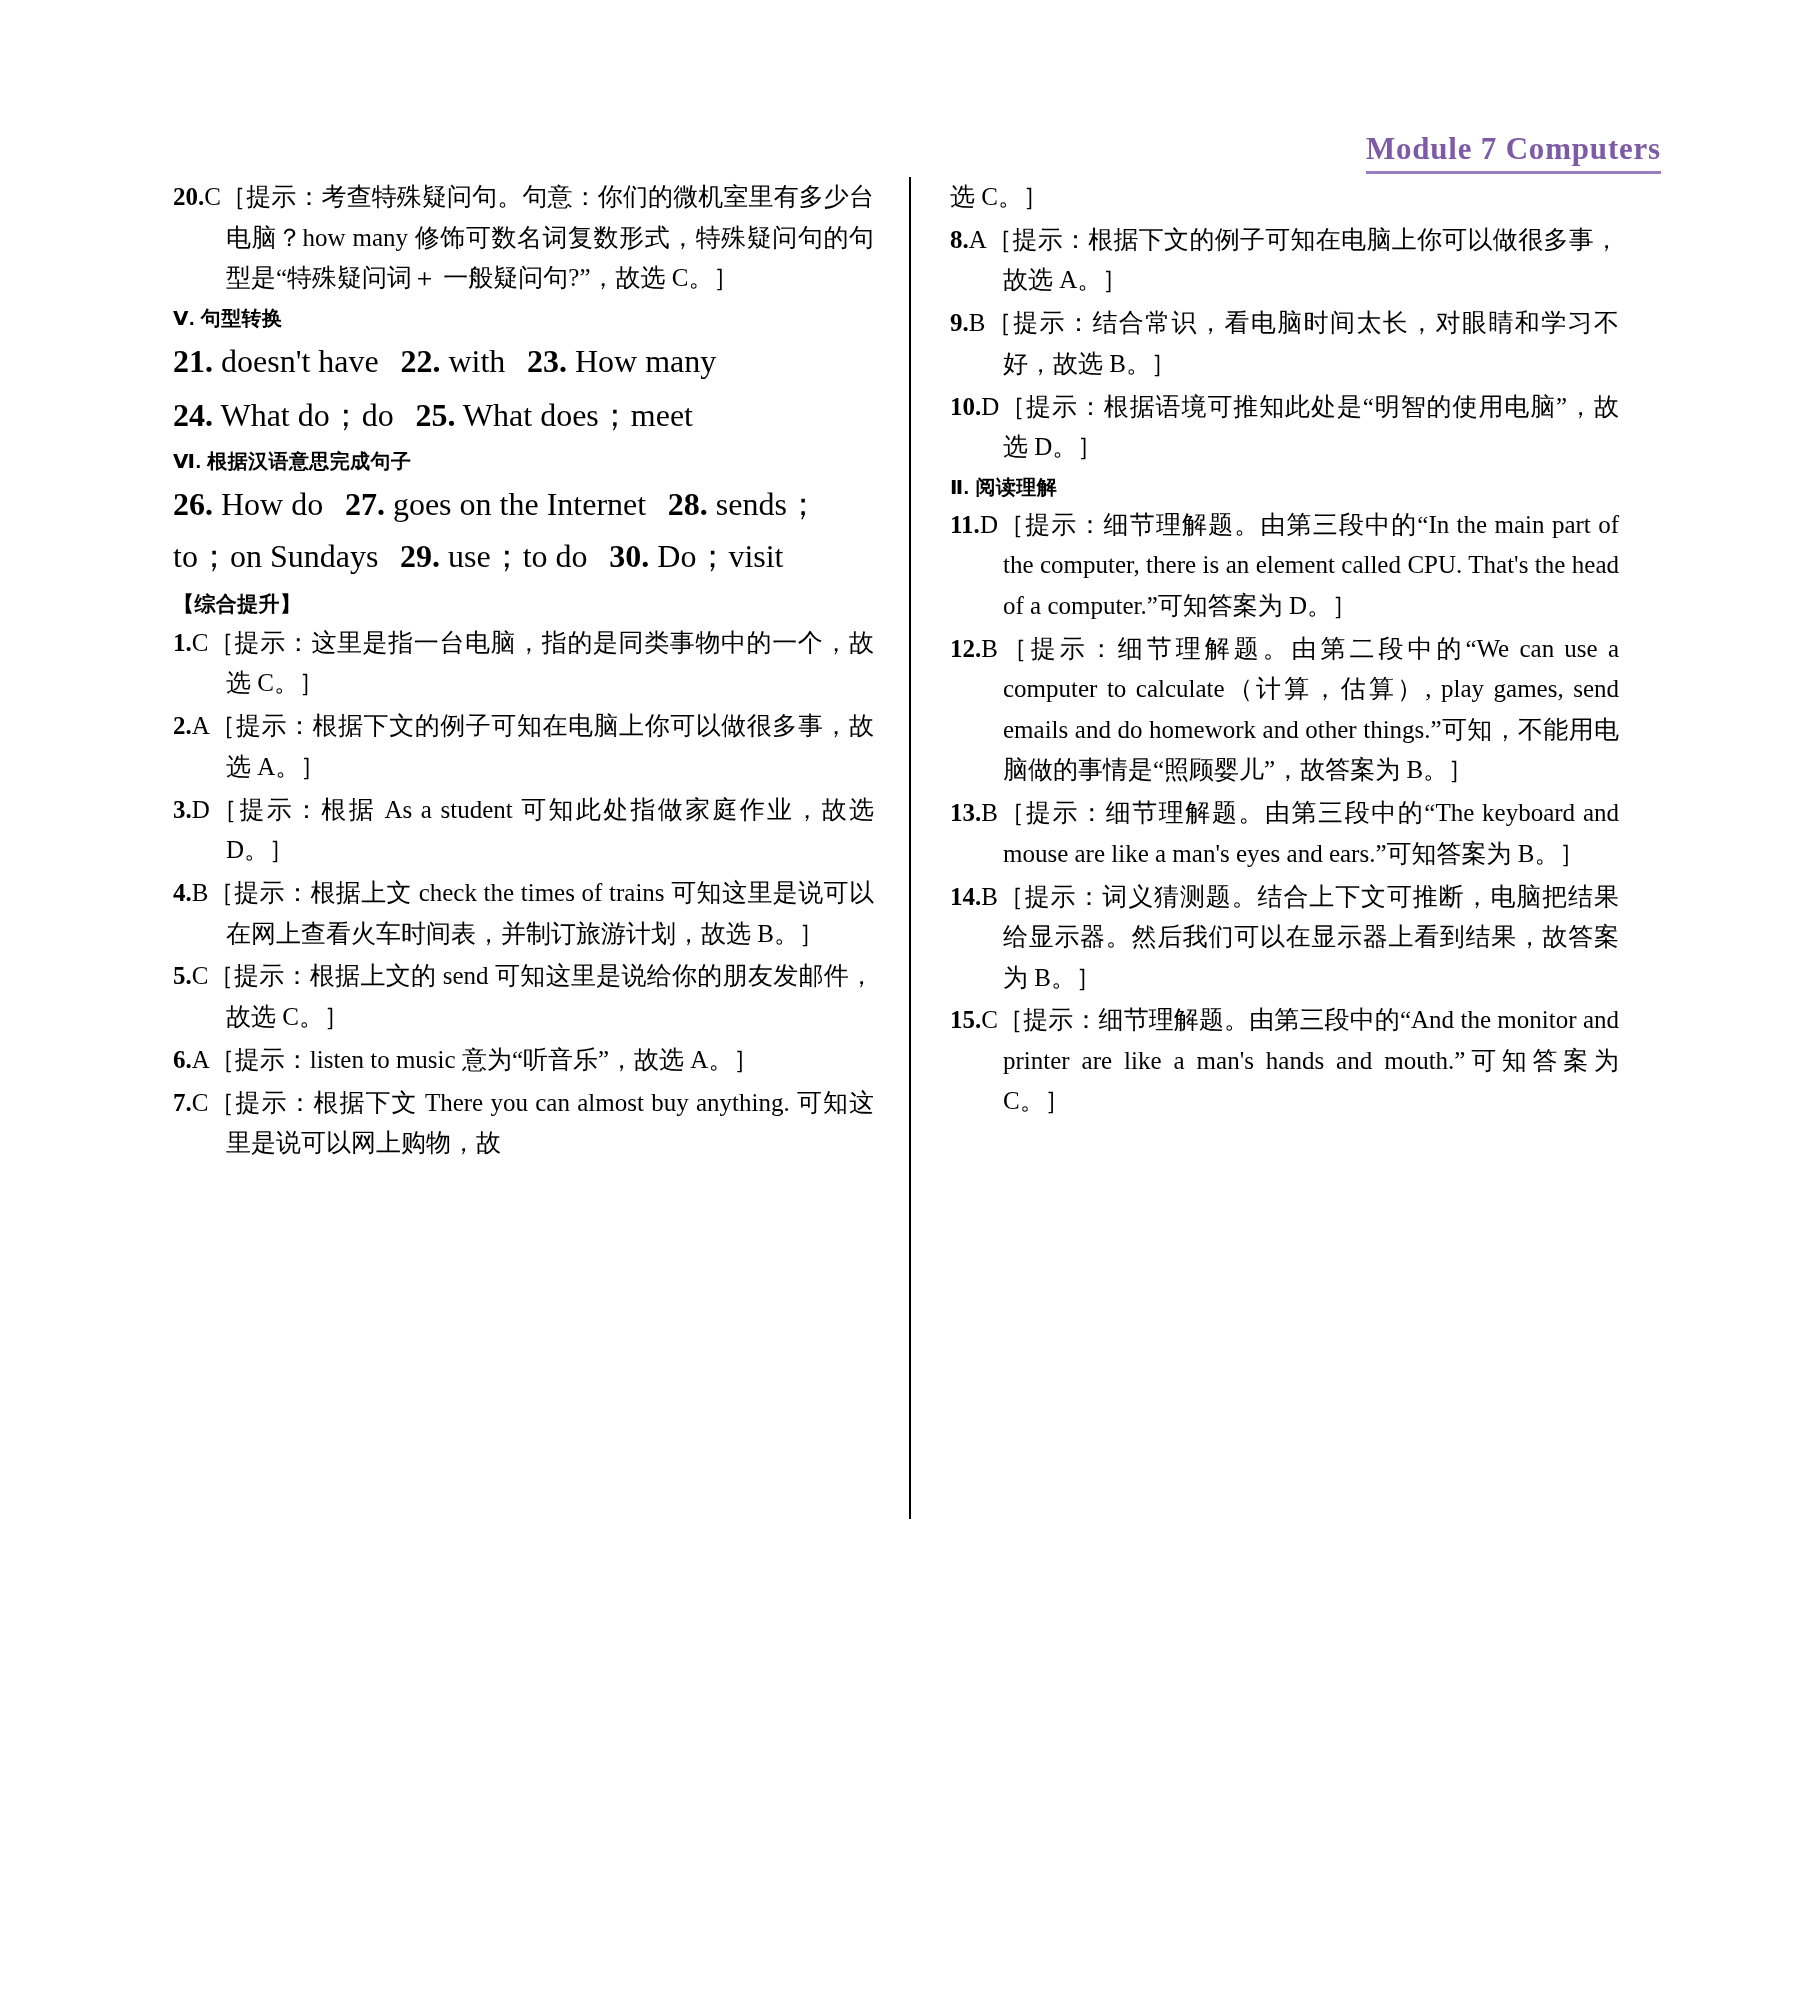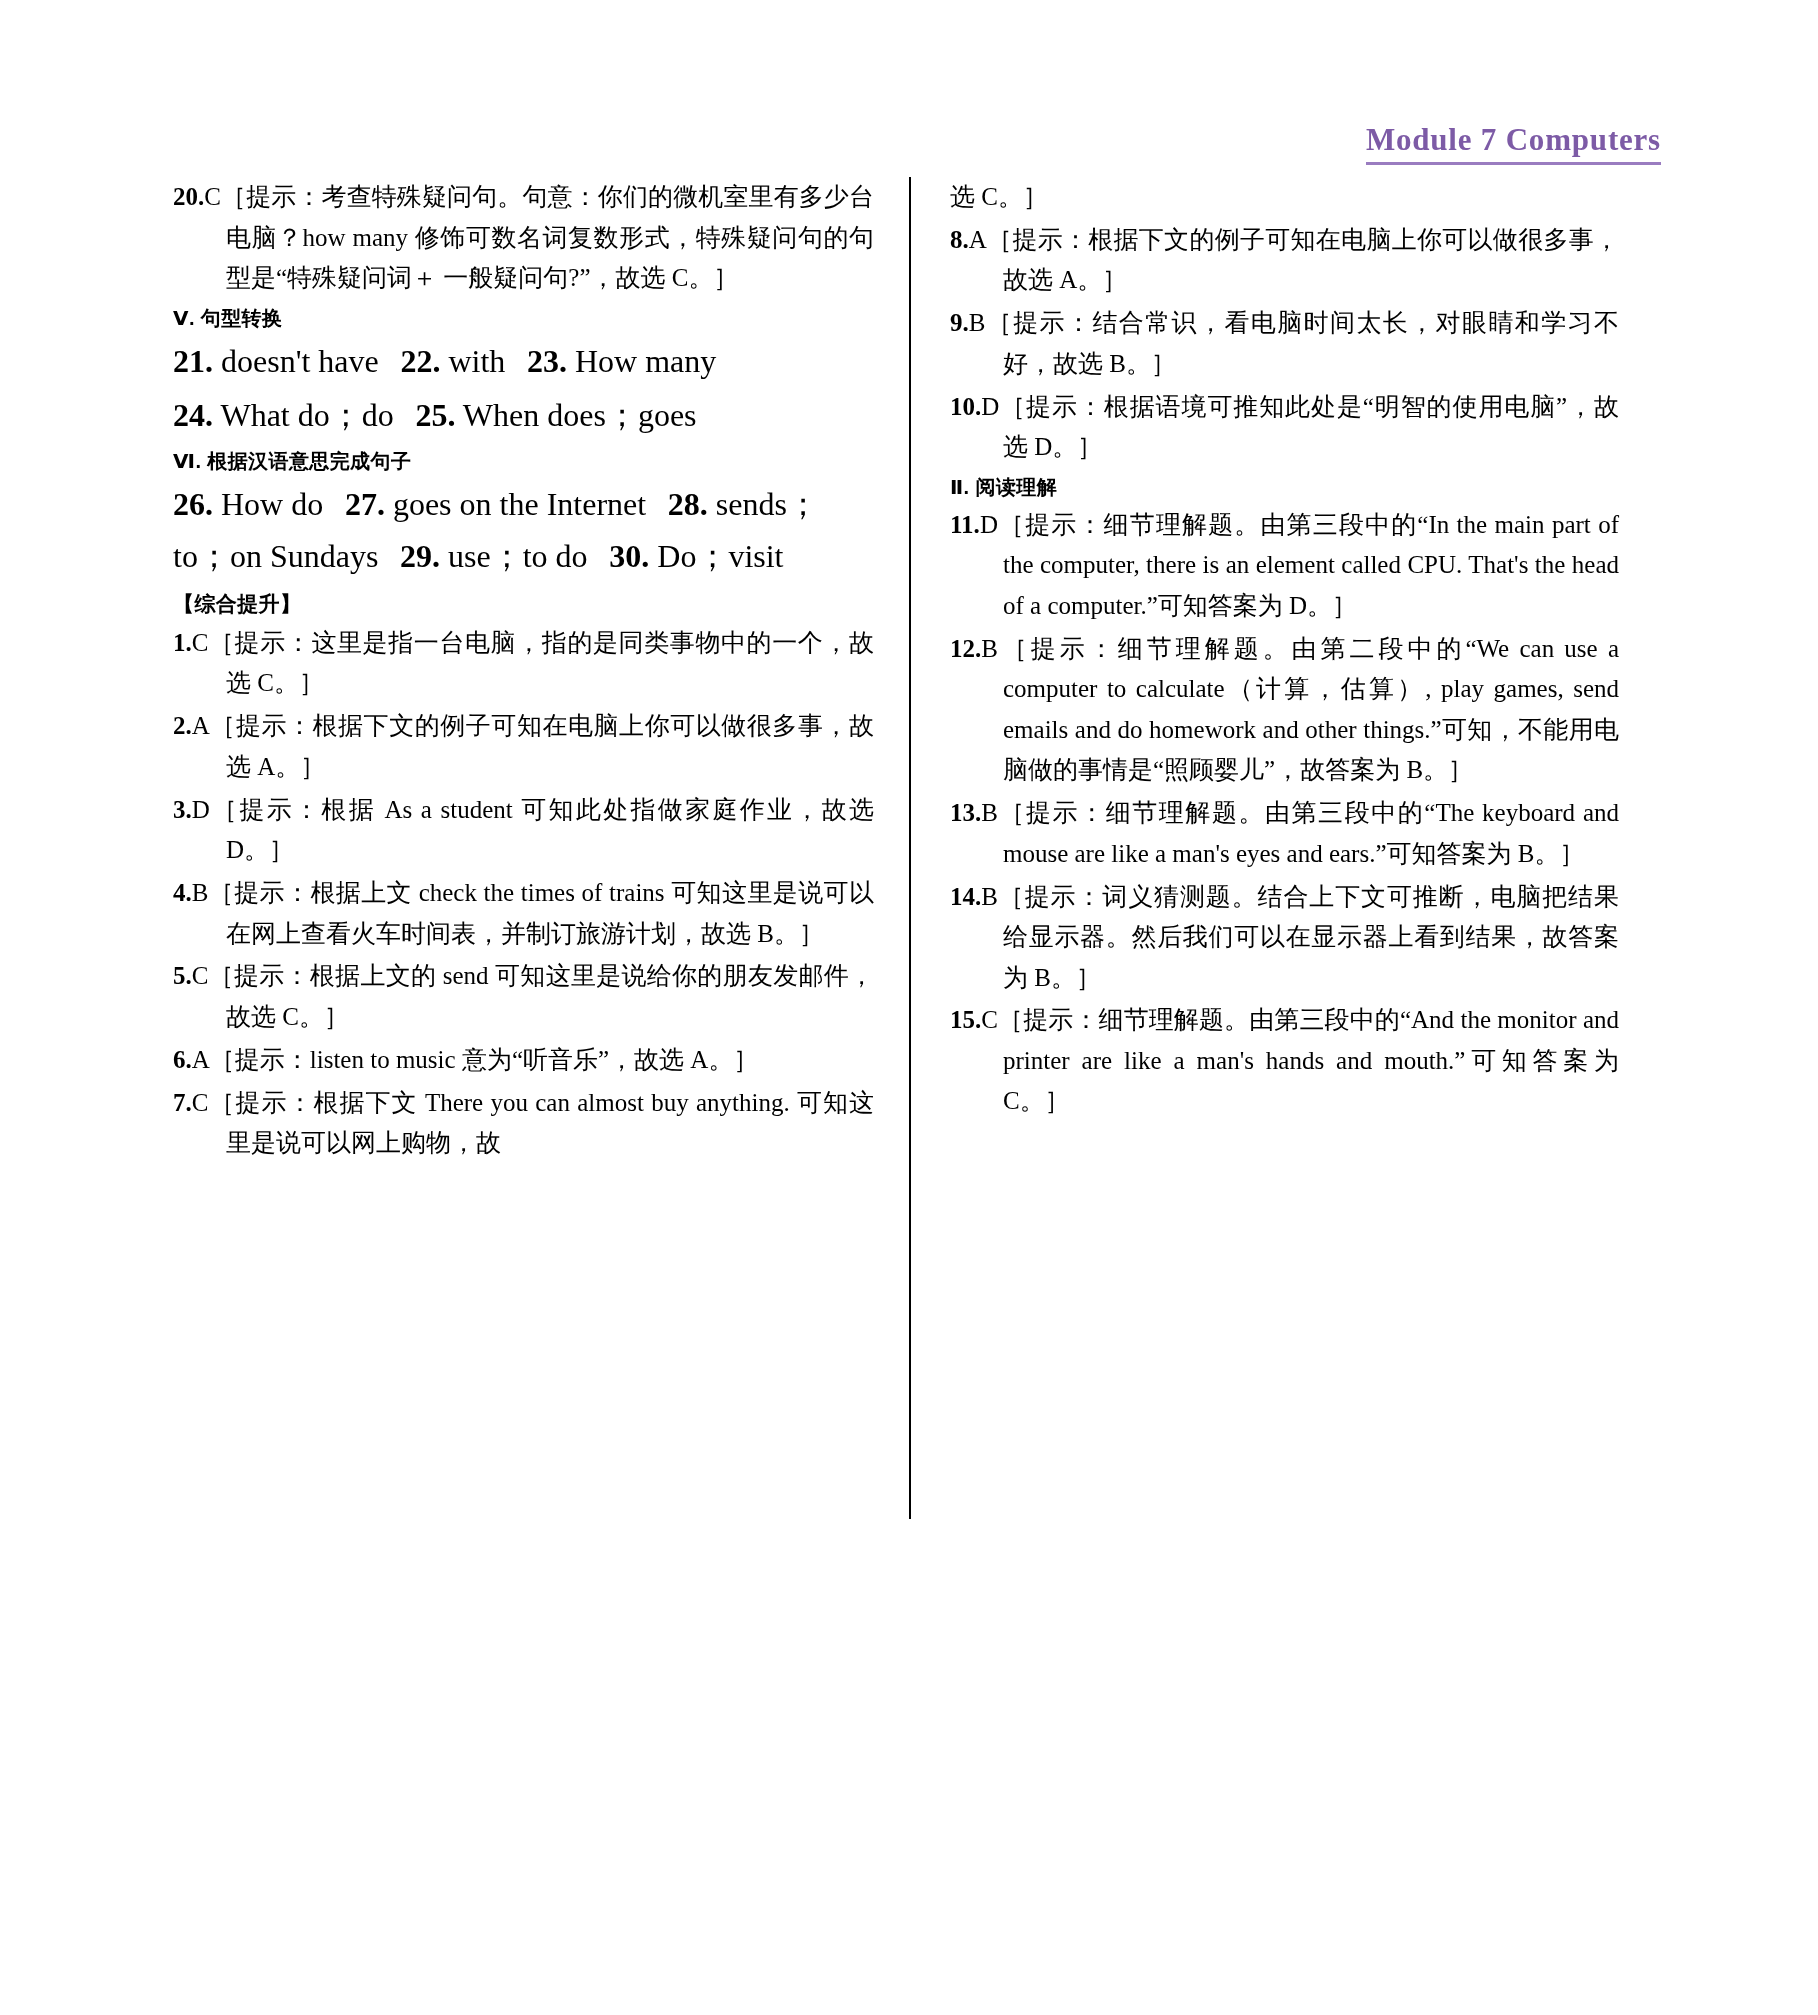--- a/index.html
+++ b/index.html
@@ -18,21 +18,21 @@
     width: 1818px;
     height: 2532px;
     background: #ffffff;
     box-sizing: border-box;
     overflow: hidden;
   }
 
   
   .page-header {
     position: absolute;
-    top: 124px;
+    top: 133px;
     right: 157px;
   }
   .page-header .title {
     font-family: "Liberation Serif", "DejaVu Serif", serif;
     font-weight: bold;
     font-size: 31px;
     letter-spacing: 0.8px;
     color: #7d5ba6;
     white-space: nowrap;
     line-height: 1.05;
@@ -148,21 +148,21 @@
         <span class="num">22.</span>
         <span class="en">with</span><span class="gap"></span>
         <span class="num">23.</span>
         <span class="en">How many</span>
       </p>
 
       <p class="answer-line">
         <span class="num">24.</span>
         <span class="en">What do；do</span><span class="gap"></span>
         <span class="num">25.</span>
-        <span class="en">When does；goes</span>
+        <span class="en">What does；meet</span>
       </p>
 
       <div class="sect-head">Ⅵ. 根据汉语意思完成句子</div>
 
       <p class="answer-line">
         <span class="num">26.</span>
         <span class="en">How do</span><span class="gap"></span>
         <span class="num">27.</span>
         <span class="en">goes on the Internet</span><span class="gap"></span>
         <span class="num">28.</span>

